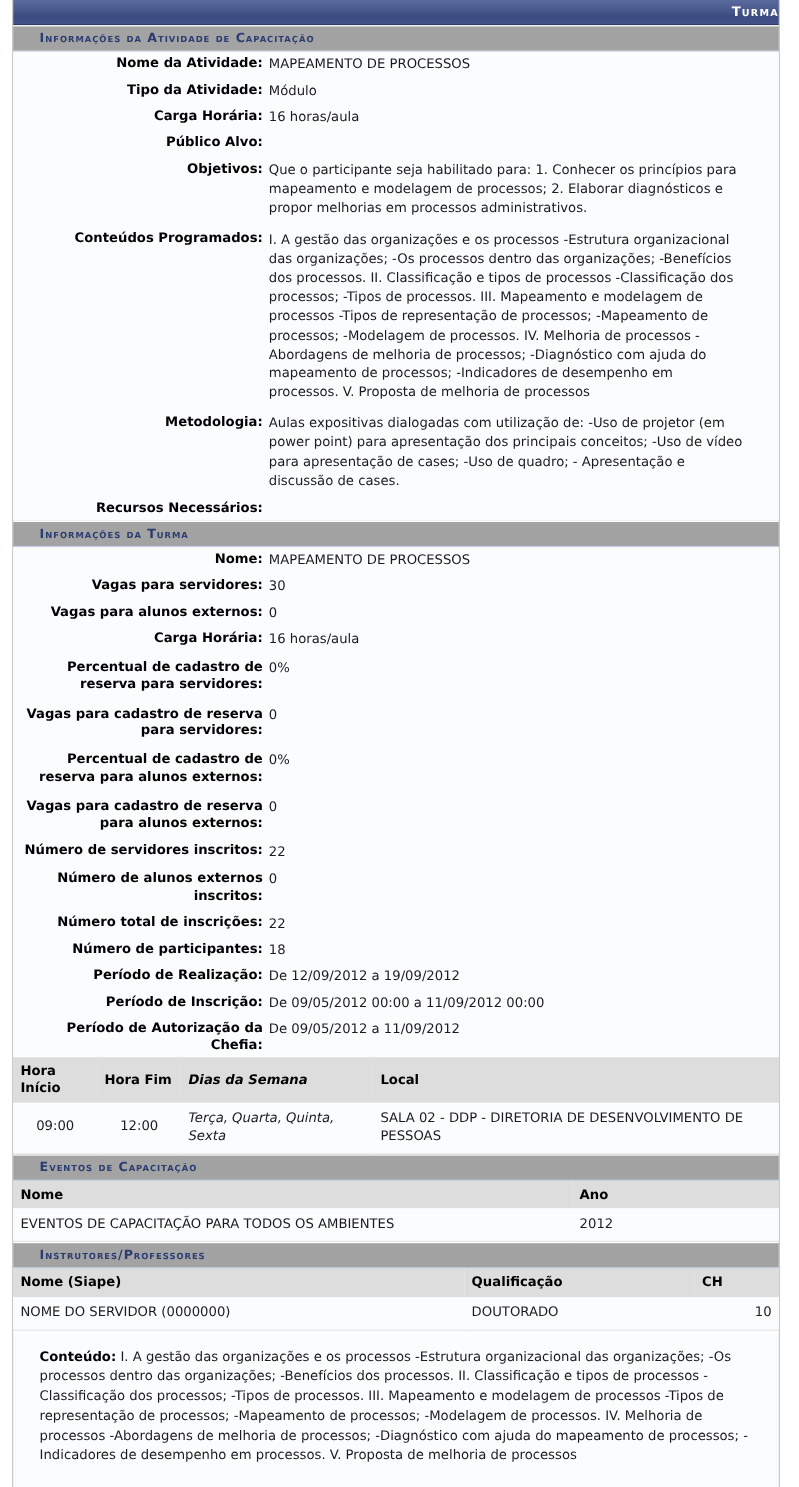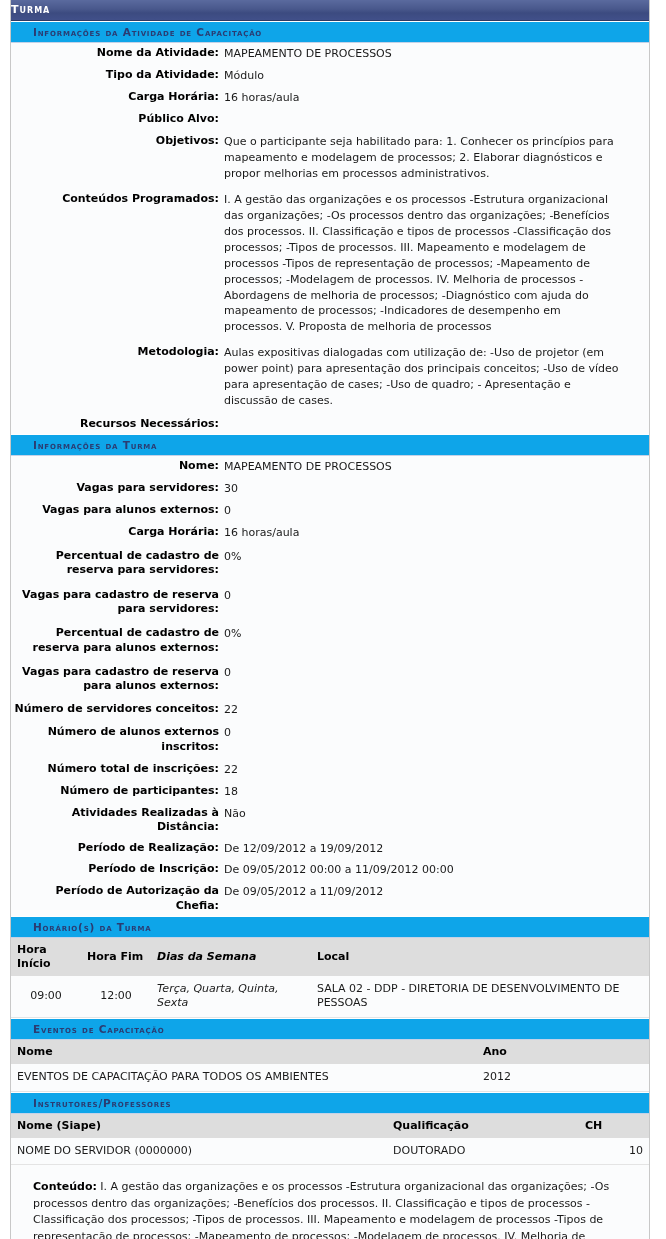--- a/index.html
+++ b/index.html
@@ -26,33 +26,33 @@
     border-right: 1px solid #c8c8c8;
     border-bottom: 1px solid #c8c8c8;
     background: #fbfcfd;
     box-sizing: border-box;
   }
 
   
   .titlebar {
     height: 20px;
     line-height: 20px;
-    text-align: left;
+    text-align: right;
     color: #ffffff;
     font-weight: bold;
     font-size: 11px;
     font-variant: small-caps;
     letter-spacing: 1px;
     background: linear-gradient(to bottom, #5a6a9e 0%, #49588c 45%, #3c4b80 65%, #41508a 100%);
     border-bottom: 1px solid #2e3a63;
   }
 
   
   .section-head {
-    background: #0ea5e9;
+    background: #a3a3a3;
     border-top: 1px solid #ffffff;
     border-bottom: 1px solid #c3d2e8;
     color: #2b3c72;
     font-weight: bold;
     font-size: 10.5px;
     font-variant: small-caps;
     letter-spacing: 0.8px;
     padding: 4px 0 4px 22px;
     box-sizing: border-box;
   }
@@ -209,55 +209,50 @@
       </tr>
       <tr class="tall">
         <td class="kv-label">Percentual de cadastro de reserva para alunos externos:</td>
         <td class="kv-value">0%</td>
       </tr>
       <tr class="tall">
         <td class="kv-label">Vagas para cadastro de reserva para alunos externos:</td>
         <td class="kv-value">0</td>
       </tr>
       <tr>
-        <td class="kv-label">Número de servidores conceitos:</td>
+        <td class="kv-label">Número de servidores inscritos:</td>
         <td class="kv-value">22</td>
       </tr>
       <tr class="tall">
         <td class="kv-label">Número de alunos externos inscritos:</td>
         <td class="kv-value">0</td>
       </tr>
       <tr>
         <td class="kv-label">Número total de inscrições:</td>
         <td class="kv-value">22</td>
       </tr>
       <tr>
         <td class="kv-label">Número de participantes:</td>
         <td class="kv-value">18</td>
       </tr>
       <tr>
-        <td class="kv-label">Atividades Realizadas à Distância:</td>
-        <td class="kv-value">Não</td>
-      </tr>
-      <tr>
         <td class="kv-label">Período de Realização:</td>
         <td class="kv-value">De 12/09/2012 a 19/09/2012</td>
       </tr>
       <tr>
         <td class="kv-label">Período de Inscrição:</td>
         <td class="kv-value">De 09/05/2012 00:00 a 11/09/2012 00:00</td>
       </tr>
       <tr>
         <td class="kv-label">Período de Autorização da Chefia:</td>
         <td class="kv-value">De 09/05/2012 a 11/09/2012</td>
       </tr>
     </tbody>
   </table>
 
-  <div class="section-head">Horário(s) da Turma</div>
   <table class="data-table">
     <thead>
       <tr>
         <th class="col-hi">Hora Início</th>
         <th class="col-hf">Hora Fim</th>
         <th class="col-dias">Dias da Semana</th>
         <th class="col-local">Local</th>
       </tr>
     </thead>
     <tbody>

